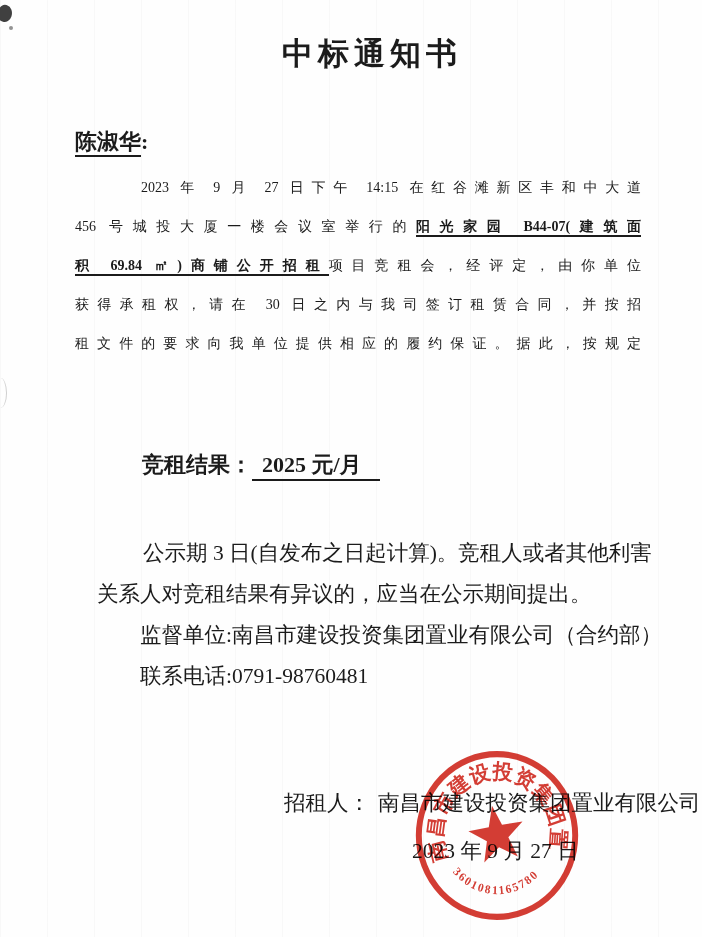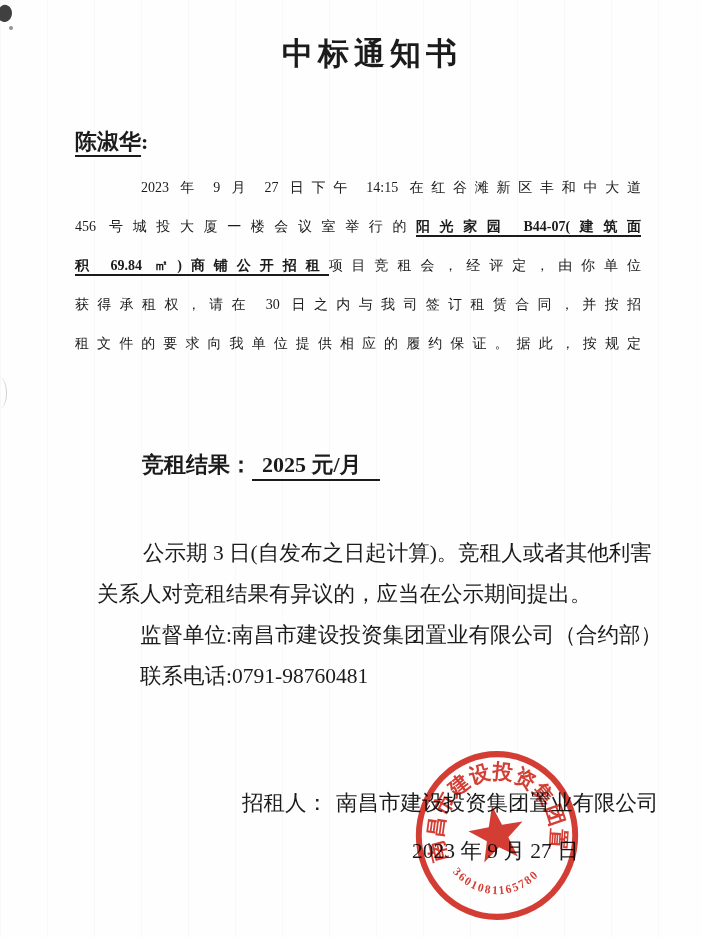--- a/index.html
+++ b/index.html
@@ -39,21 +39,21 @@
 
   .result{position:absolute;left:99px;top:450px;font-size:22px;font-weight:bold;margin-left:43px;}
   .result .value{border-bottom:2px solid #1b1b1b;padding:0 18px 2px 10px;}
 
   .notice{position:absolute;left:97px;top:533px;width:568px;font-size:21.5px;}
   .notice .nline{height:41px;line-height:41px;white-space:nowrap;}
   .notice .ind-a{padding-left:46px;}
   .notice .ind-b{padding-left:43px;}
 
   .sig-lessor{position:absolute;left:242px;top:788px;font-size:21.5px;white-space:nowrap;}
-  .sig-lessor .lbl{margin-right:8px;}
+  .sig-lessor .lbl{margin-right:8px;margin-left:42px;}
   .sig-date{position:absolute;left:412px;top:836px;font-size:21.5px;white-space:nowrap;}
 
   .stamp{
     position:absolute;left:412px;top:747px;width:170px;height:177px;
     mix-blend-mode:multiply;opacity:.9;
   }
   .stamp svg{width:100%;height:100%;}
 </style>
 </head>
 <body>

